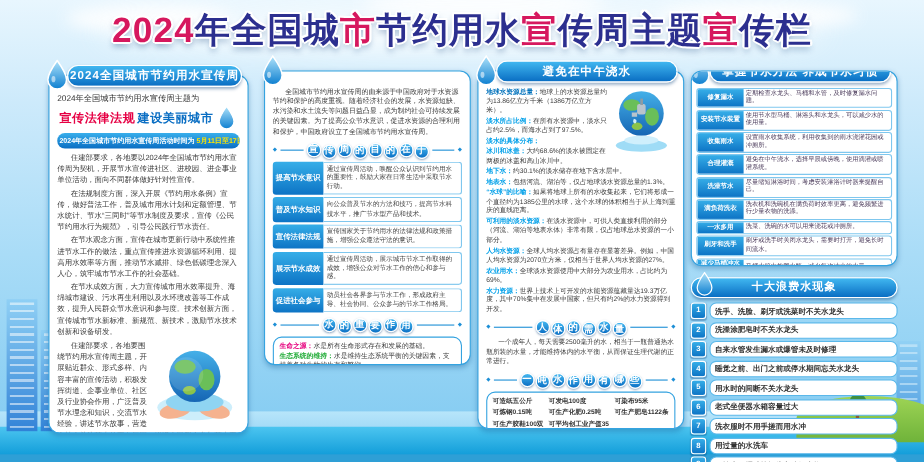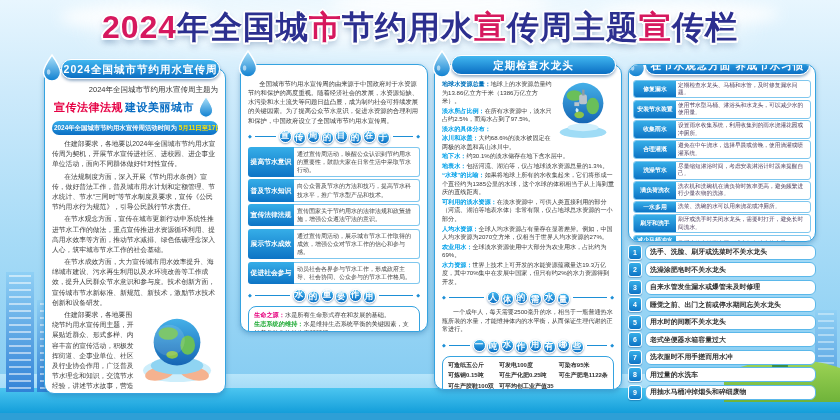--- a/index.html
+++ b/index.html
@@ -28,21 +28,21 @@
   .title-halo{position:absolute;top:8px;left:90px;right:90px;height:40px;background:#fff;border-radius:50%;filter:blur(14px);opacity:.75}
   
   .panel{position:absolute;background:#fff;border:1.5px solid #35a3e0;border-radius:10px;box-shadow:0 2px 5px rgba(20,90,150,.35)}
   .ph{position:absolute;top:-10px;left:16px;right:5px;height:20px;border-radius:10px;border:1px solid #fff;
     background:linear-gradient(180deg,#41b7f0,#0a6ec3);color:#fff;font-weight:bold;text-align:center;line-height:18px;font-size:10.5px;letter-spacing:1px;box-shadow:0 2px 3px rgba(0,60,120,.4);white-space:nowrap;overflow:hidden}
   .dropbadge{position:absolute;top:-15px;left:-5px;width:24px;height:28px;z-index:3}
   .pc{position:relative;height:100%;padding:14px 7px 6px;overflow:hidden;color:#3a3a3a}
   .para{text-indent:1.8em;margin:2px 0;line-height:1.5}
   
   #p1 .pc{font-size:6.8px}
-  .theme-intro{text-align:right;font-size:7.5px;color:#333;margin:2px 0 1px}
+  .theme-intro{text-align:left;font-size:7.5px;color:#333;margin:2px 0 1px}
   .slogan{display:flex;align-items:center;justify-content:space-between;padding:0 2px}
   .slogan b{font-size:11px;letter-spacing:.5px;white-space:nowrap}
   .slogan .r{color:#e60044}
   .slogan .b{color:#0a6ec3}
   .timebar{margin:3px 0 4px;border-radius:8px;background:linear-gradient(180deg,#38aeeb,#0a6ec3);color:#fff;
     text-align:center;font-size:6.4px;font-weight:bold;padding:2.5px 2px;white-space:nowrap;overflow:hidden}
   .timebar .date{color:#ffe400}
   .earth2{float:right;width:80px;height:72px;margin:4px 0 0 3px}
   
   #p2 .pc{font-size:6.3px}
@@ -228,21 +228,21 @@
 
       </div>
     </div>
   </div>
 
   <div class="panel" id="p3" style="left:434px;top:64px;width:188px;height:326px">
     <svg class="dropbadge" viewBox="0 0 24 28">
         <path d="M12 1 C12 1 3.5 13 3.5 18.5 a8.5 8.5 0 0 0 17 0 C20.5 13 12 1 12 1 Z" fill="url(#dg)" stroke="#fff" stroke-width="1.4"></path>
         <ellipse cx="8.6" cy="18" rx="1.8" ry="2.8" fill="#fff" opacity=".55"></ellipse>
       </svg>
-    <div class="ph">定期检查水龙头</div>
+    <div class="ph">避免在中午浇水</div>
     <div class="pc">
       <svg class="earth3" viewBox="0 0 58 62">
         <ellipse cx="27" cy="55" rx="24" ry="6" fill="#9fdcf6"></ellipse>
         <circle cx="27" cy="25" r="21" fill="url(#eg)"></circle>
         <ellipse cx="18" cy="17" rx="8" ry="5.5" fill="#6abf59"></ellipse>
         <ellipse cx="37" cy="28" rx="6.5" ry="8.5" fill="#6abf59"></ellipse>
         <ellipse cx="23" cy="37" rx="5" ry="3.5" fill="#8bc34a"></ellipse>
         <rect x="23" y="16" width="8" height="10" rx="2" fill="#b9c4cc"></rect>
         <rect x="26" y="11" width="2.5" height="6" fill="#8f9ba3"></rect>
         <path d="M23 24 h-5 v4 h5 z" fill="#b9c4cc"></path>
@@ -322,21 +322,21 @@
       </div>
     </div>
   </div>
 
   <div class="col4">
     <div class="mbox">
       <svg class="dropbadge" viewBox="0 0 24 28">
           <path d="M12 1 C12 1 3.5 13 3.5 18.5 a8.5 8.5 0 0 0 17 0 C20.5 13 12 1 12 1 Z" fill="url(#dg)" stroke="#fff" stroke-width="1.4"></path>
           <ellipse cx="8.6" cy="18" rx="1.8" ry="2.8" fill="#fff" opacity=".55"></ellipse>
         </svg>
-      <div class="ph">在节水观念方面 养成节水习惯</div>
+      <div class="ph">掌握节水方法 养成节水习惯</div>
       <div>
         <div class="mrow">
           <div class="mlabel">修复漏水</div>
           <div class="mtext">定期检查水龙头、马桶和水管，及时修复漏水问题。</div>
         </div>
 
         <div class="mrow">
           <div class="mlabel">安装节水装置</div>
           <div class="mtext">使用节水型马桶、淋浴头和水龙头，可以减少水的使用量。</div>
         </div>
@@ -371,20 +371,26 @@
           <div class="mtext">刷牙或洗手时关闭水龙头，需要时打开，避免长时间流水。</div>
         </div>
 
         <div class="mrow">
           <div class="mlabel">减少马桶冲水量</div>
           <div class="mtext">马桶水箱中放置水瓶，减少每次冲水的水量。</div>
         </div>
 
       </div>
     </div>
+    <div class="wastehead">
+      <svg class="dropbadge" viewBox="0 0 24 28">
+          <path d="M12 1 C12 1 3.5 13 3.5 18.5 a8.5 8.5 0 0 0 17 0 C20.5 13 12 1 12 1 Z" fill="url(#dg)" stroke="#fff" stroke-width="1.4"></path>
+        </svg>
+      <span>十大浪费水现象</span>
+    </div>
     <div>
       <div class="wrow">
         <div class="wnum">1</div>
         <div class="wtext">洗手、洗脸、刷牙或洗菜时不关水龙头</div>
       </div>
 
       <div class="wrow">
         <div class="wnum">2</div>
         <div class="wtext">洗澡涂肥皂时不关水龙头</div>
       </div>

